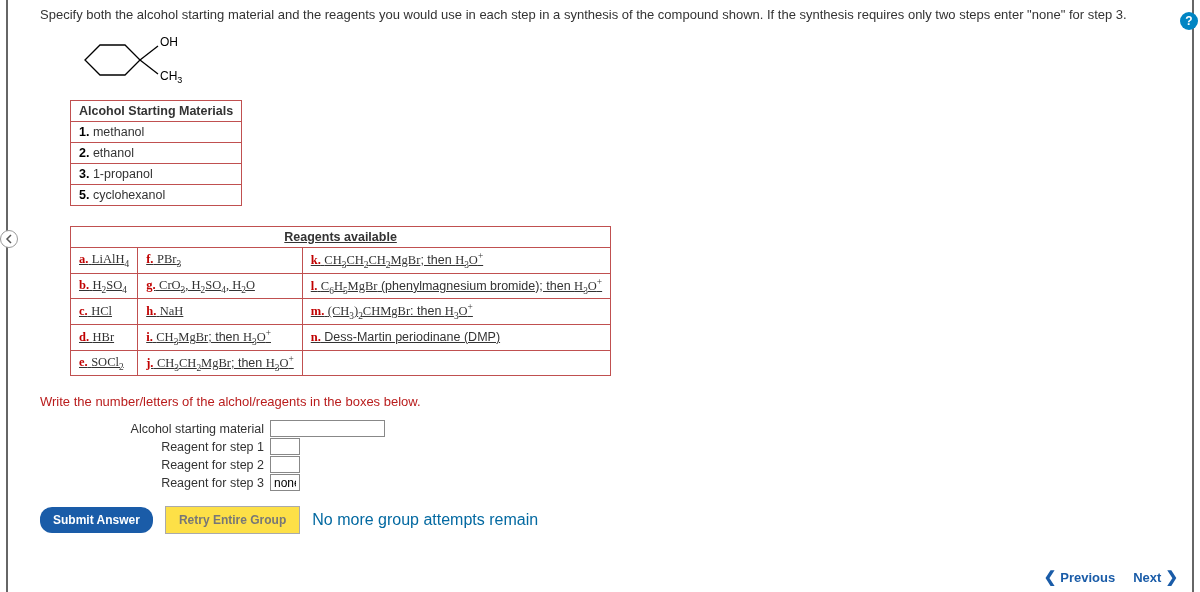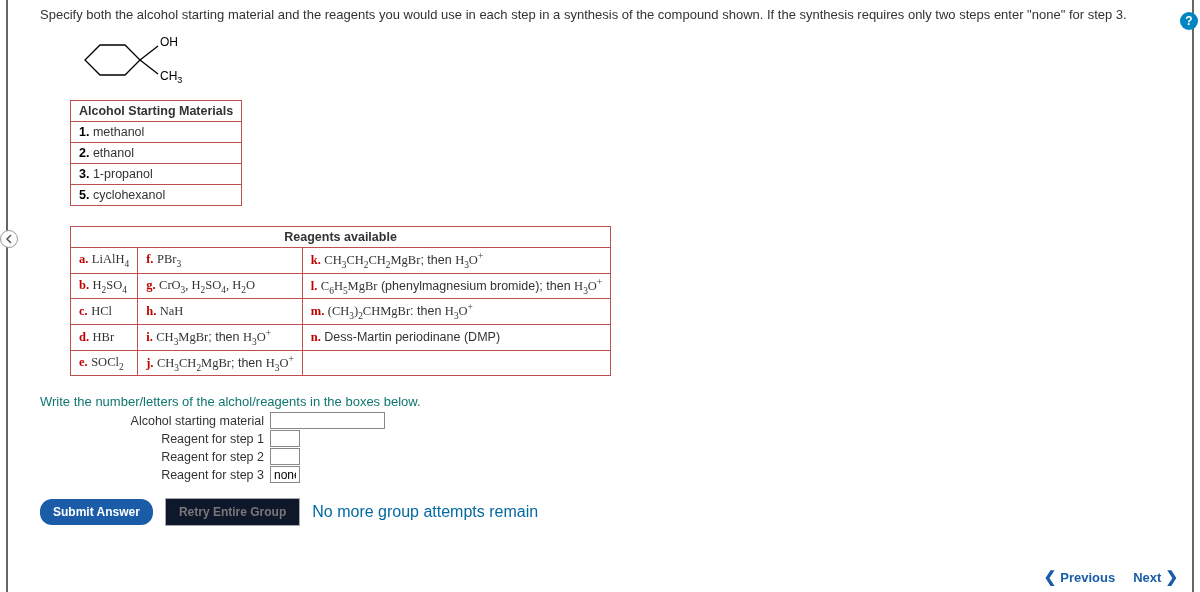--- a/index.html
+++ b/index.html
@@ -86,27 +86,28 @@
   border-collapse: collapse;
   margin-left: 30px;
   margin-bottom: 18px;
 }
 .reagent-table th, .reagent-table td {
   border: 1px solid #c05050;
   padding: 3px 8px;
   text-align: left;
   font-size: 12.5px;
   vertical-align: middle;
+  text-decoration: underline;
 }
 .reagent-table th { font-weight: bold; text-align: center; }
 .rl { color: #c00000; font-weight: bold; font-family: 'Times New Roman', serif; }
 .chem { font-family: 'Times New Roman', serif; }
 .sub { font-size: 0.75em; vertical-align: sub; }
 .sup { font-size: 0.75em; vertical-align: super; }
-.instruction { color: #0f766e; margin-bottom: 3px; }
+.instruction { color: #b91c1c; margin-bottom: 11px; }
 .answer-grid {
   margin-left: 80px;
   margin-bottom: 15px;
 }
 .answer-row {
   display: flex;
   align-items: center;
   margin-bottom: 1px;
 }
 .answer-label {
@@ -130,21 +131,21 @@
   margin-left: 0;
 }
 .btn {
   padding: 6px 13px;
   font-size: 12px;
   font-weight: bold;
   border: none;
   cursor: pointer;
 }
 .btn-primary { background: #1a5ca8; color: #fff; border-radius: 12px; }
-.btn-secondary { background: #0f172a; color: #777; border: 1px solid #aaa; }
+.btn-secondary { background: #fde047; color: #777; border: 1px solid #aaa; }
 .attempts-text { color: #0369a1; font-size: 16px; }
 .nav-footer {
   position: absolute;
   bottom: 6px;
   right: 22px;
   display: flex;
   gap: 18px;
 }
 .nav-link {
   color: #1a5ca8;

